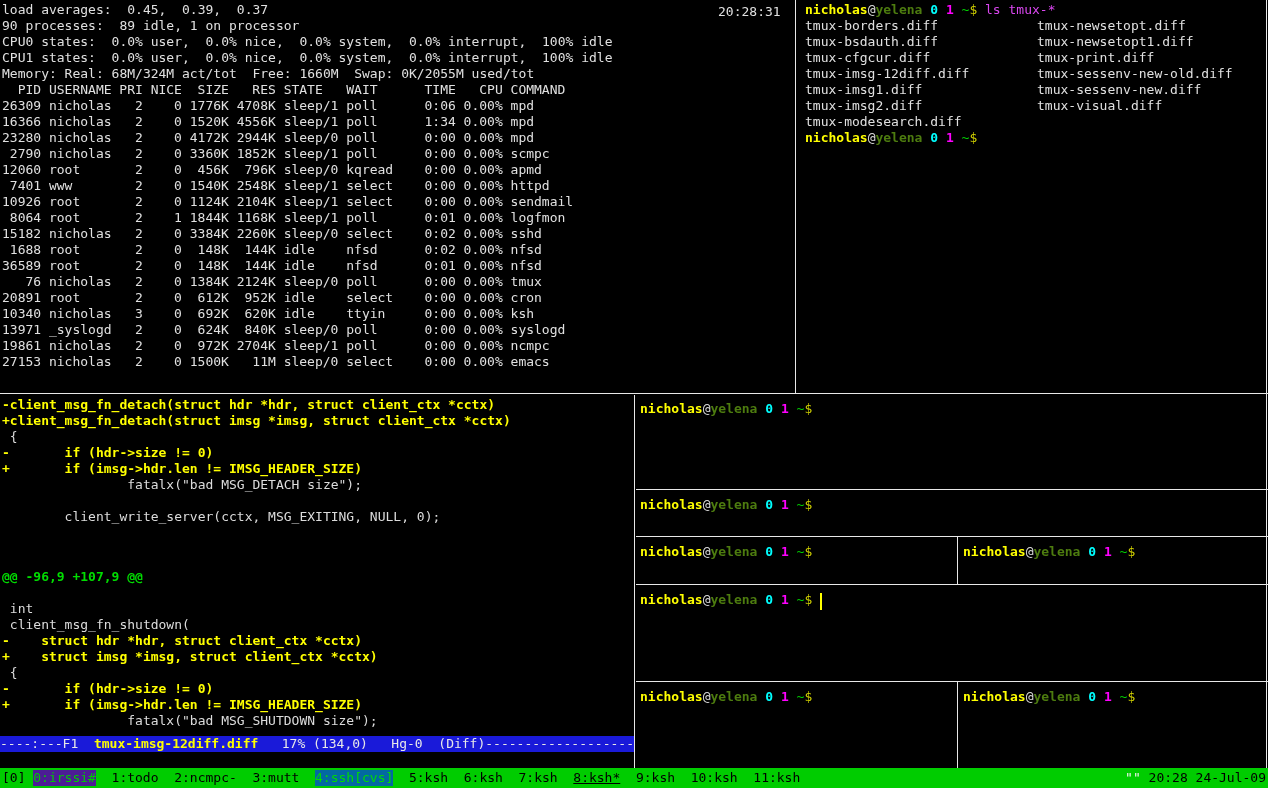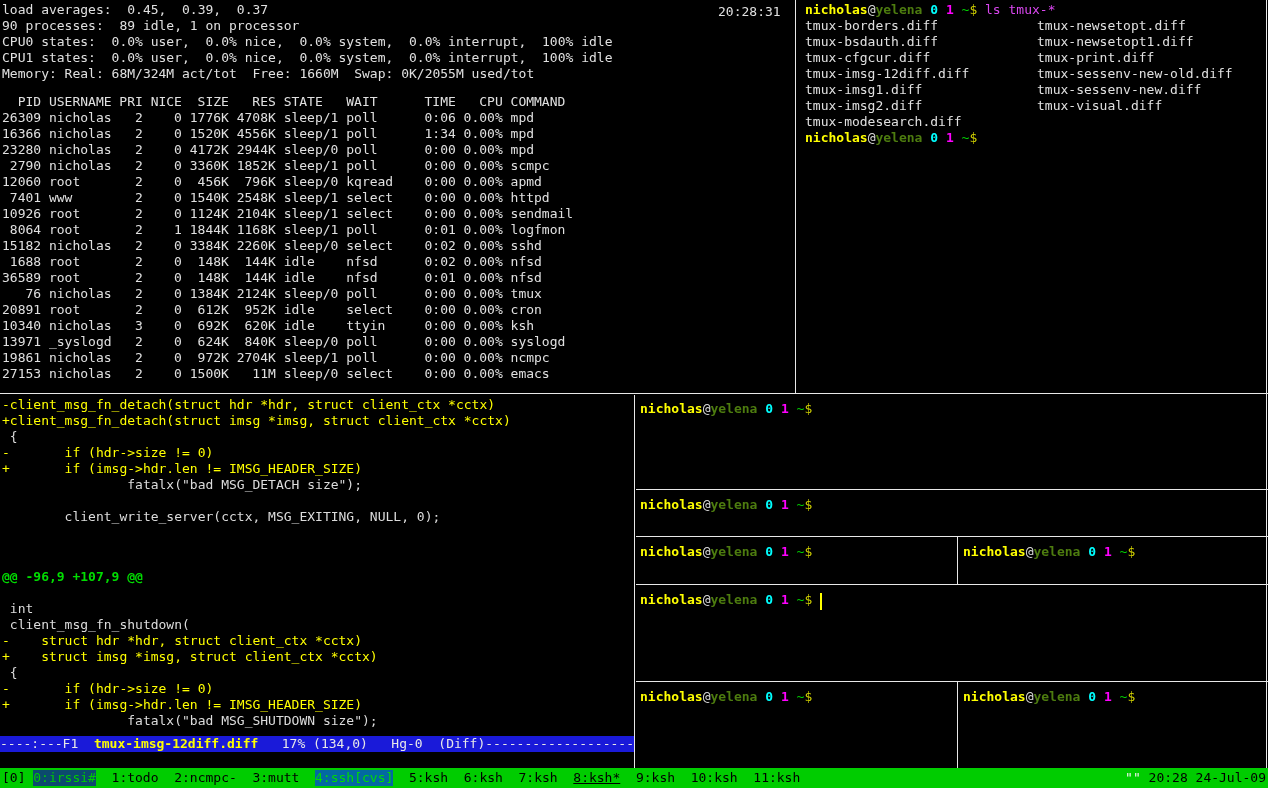--- a/index.html
+++ b/index.html
@@ -11,39 +11,39 @@
   
   .vline,.hline{position:absolute;background:#e8e8e8;}
   
   #pane-top{left:2px;top:2px;width:790px;height:389px;}
   .clock{position:absolute;left:716px;top:2px;}
   .prow{display:flex;white-space:pre;height:16px;}
   .prow span{display:block;}
   .cr{text-align:right;}
   .w3{width:3ch}.w4{width:4ch}.w5{width:5ch}.w6{width:6ch}.w7{width:7ch}.w8{width:8ch}
   .m1{margin-left:1ch}
-  #proc-head{margin-top:12px;}
+  #proc-head{margin-top:0;}
   
   #pane-ls{left:805px;top:2px;width:458px;height:389px;}
   .fc1{display:inline-block;width:232px;}
   
   .pu{color:#ffff00;font-weight:bold}
   .pa{color:#d8d8d8}
   .ph{color:#4d7c0f;font-weight:bold}
   .pc{color:#00ffff;font-weight:bold}
   .pm{color:#ff00ff;font-weight:bold}
   .pg{color:#00cd00}
   .py{color:#cdcd00}
   .cmd{color:#d946ef}
   .prompt span{display:inline;}
   .cursor{display:inline-block;width:7px;height:13px;border:1px solid #ffff00;margin-left:8px;vertical-align:-2px;}
   
   #pane-emacs{left:2px;top:397px;width:630px;height:338px;}
   .eline{min-height:16px;white-space:pre;color:#dcdcdc;}
-  .chg{color:#ffff00;font-weight:normal;}
+  .chg{color:#ffff00;font-weight:bold;}
   .hunk{color:#00dd00;font-weight:bold;margin-top:44px;}
   .modeline{position:absolute;left:0;top:736px;width:634px;height:16px;background:#1a1ad9;color:#e8e8e8;
             white-space:pre;overflow:hidden;}
   .mlfile{color:#ffff00;font-weight:bold;}
   
   .shellpane{padding-top:4px;}
   #pane-a{left:640px;top:397px;width:620px;height:90px;}
   #pane-b{left:640px;top:493px;width:620px;height:41px;}
   #pane-c{left:640px;top:540px;width:312px;height:42px;}
   #pane-d{left:963px;top:540px;width:299px;height:42px;}
@@ -60,21 +60,21 @@
   #h5{left:636px;top:681px;width:632px;height:1px;}
   #v3{left:957px;top:537px;width:1px;height:47px;}
   #v4{left:957px;top:682px;width:1px;height:86px;}
   #vr{left:1266px;top:0;width:1px;height:768px;}
   
   .sbar{position:absolute;left:0;top:768px;width:1268px;height:20px;background:#00cc00;color:#000;
         display:flex;align-items:center;white-space:pre;padding-left:2px;box-sizing:border-box;}
   .sess{margin-right:1ch;}
   .winlist{display:flex;white-space:pre;}
   .win{margin-right:2ch;}
-  .alert{background:#0c4a6e;color:#00cc00;}
+  .alert{background:#4c1d95;color:#00cc00;}
   .marked{background:#0369a1;color:#00dd00;}
   .current{text-decoration:underline;}
   .sright{margin-left:auto;padding-right:2px;}
   .q{color:#f0f0f0;}
 </style>
 </head>
 <body>
 
 <div class="screen">
 

